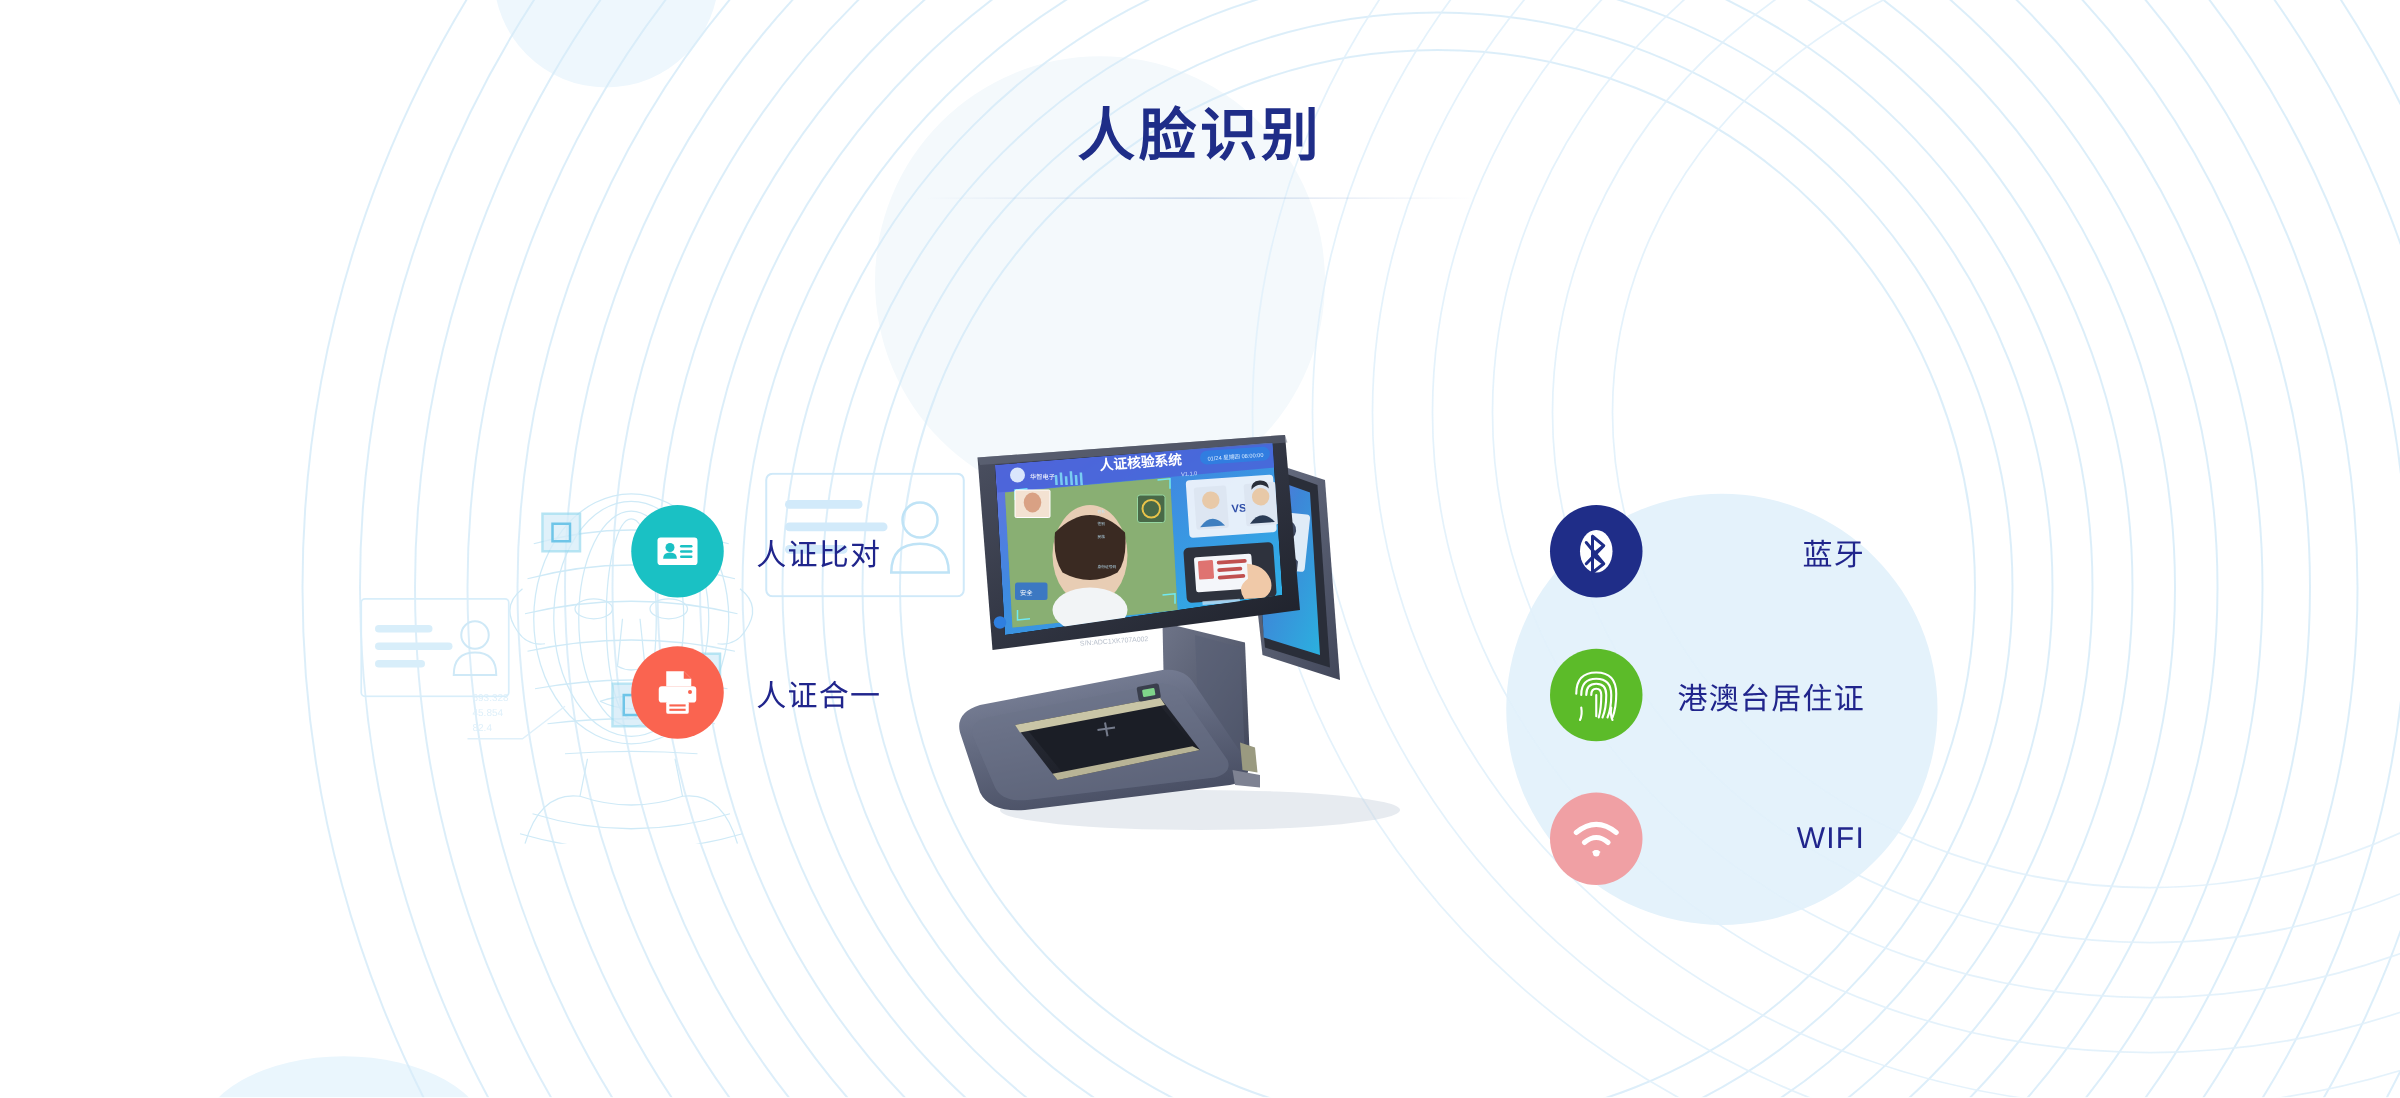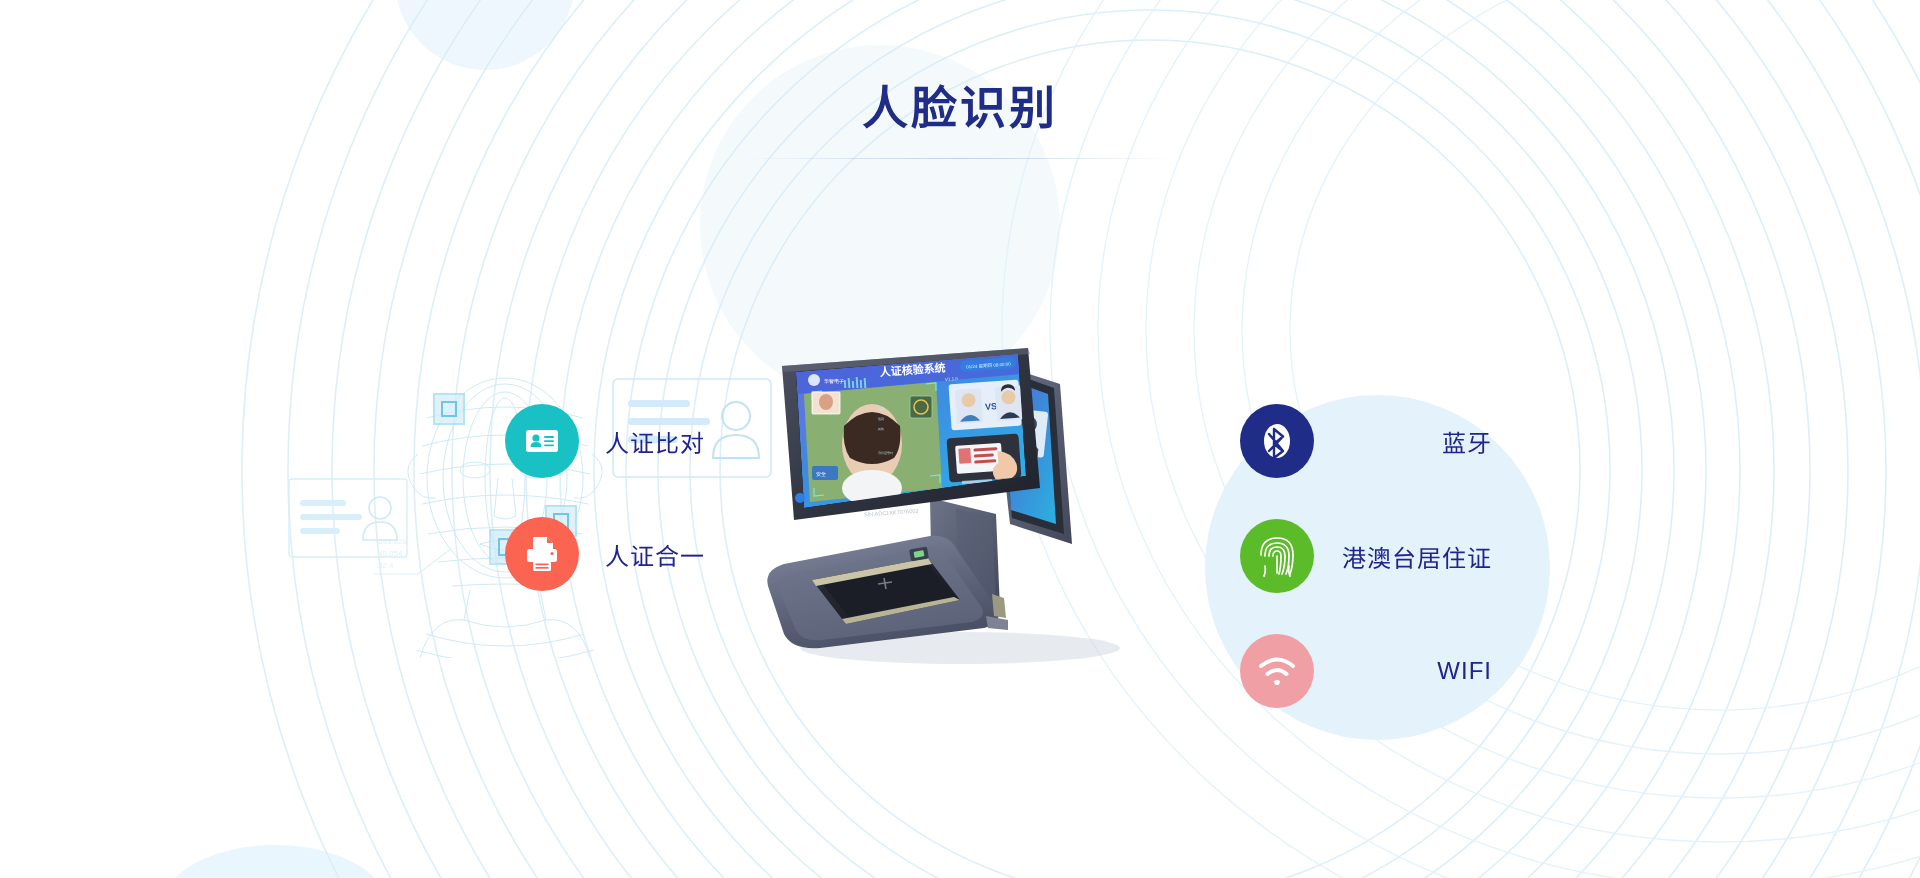--- a/index.html
+++ b/index.html
@@ -86,21 +86,21 @@
     white-space:nowrap;
   }
   .feat-col.right .feat-item { margin-bottom:41px; }
   .feat-col.right .feat-label { margin-left:28px; }
 
   
   .device { position:absolute; left:760px; top:348px; width:420px; height:320px; z-index:5; }
   .device svg { display:block; }
 
   
-  .face-deco { position:absolute; left:360px; top:358px; width:290px; height:300px; z-index:2; }
+  .face-deco { position:absolute; left:360px; top:375px; width:290px; height:300px; z-index:2; }
   .idcard-deco { position:absolute; left:288px; top:478px; width:120px; height:80px; z-index:2; }
   .idcard-float { position:absolute; left:612px; top:378px; width:160px; height:100px; z-index:3; }
 </style>
 </head>
 <body>
 
 <div class="stage">
 
   <div class="bg-layer">
     <div class="blob-behind-title"></div>

